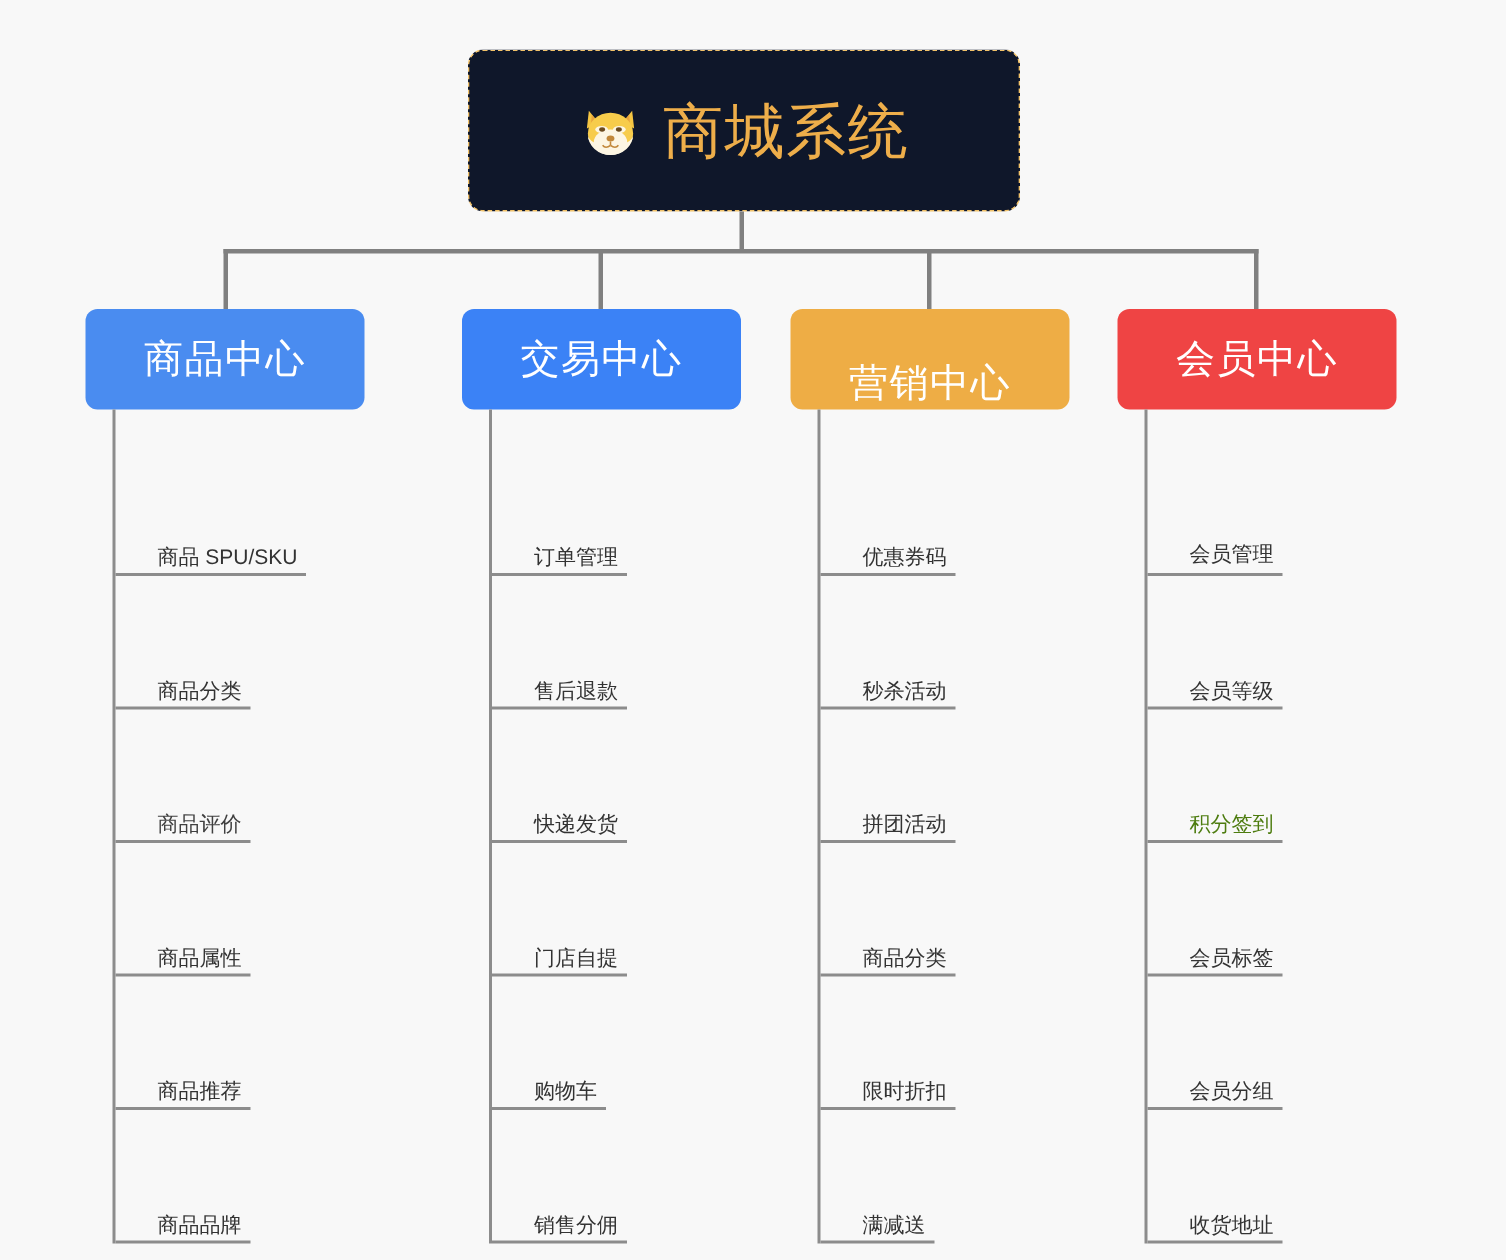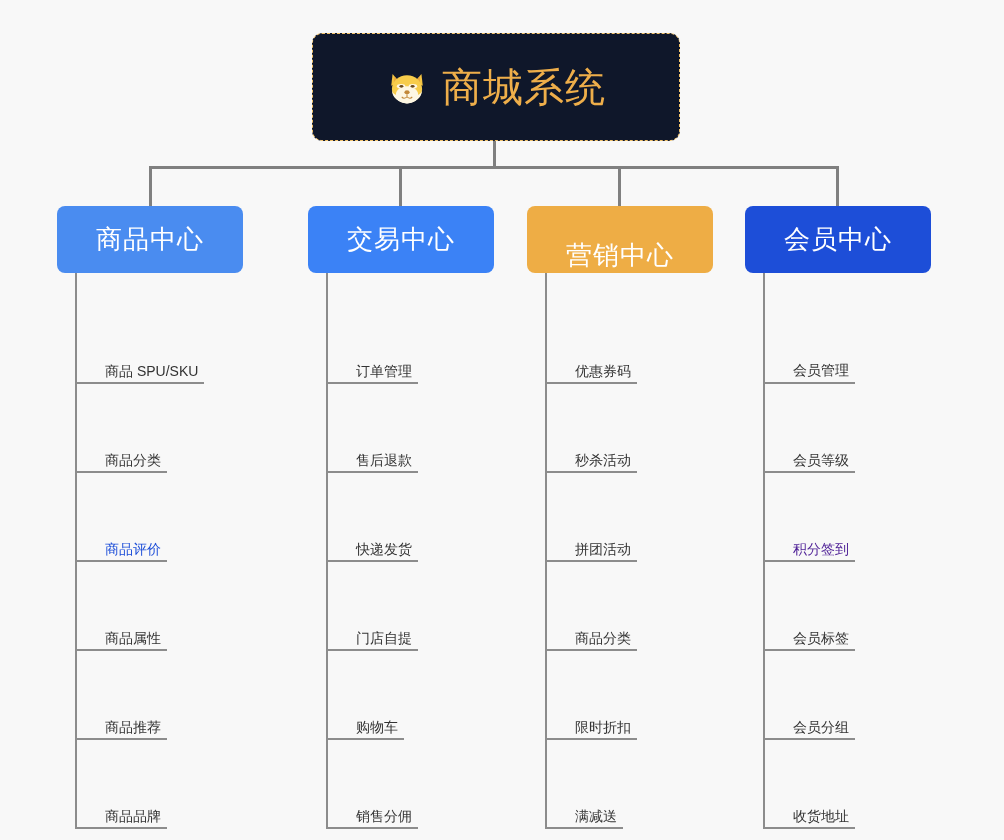--- a/index.html
+++ b/index.html
@@ -162,21 +162,21 @@
       <span>商品中心</span>
     </div>
     <div class="leaf-list" style="border-left-color: rgb(140, 140, 140);">
       <div class="leaf">
           <span class="leaf-label" style="border-bottom-color: rgb(140, 140, 140); color: rgb(51, 51, 51);">商品 SPU/SKU</span>
         </div>
       <div class="leaf">
           <span class="leaf-label" style="border-bottom-color: rgb(140, 140, 140); color: rgb(51, 51, 51);">商品分类</span>
         </div>
       <div class="leaf">
-          <span class="leaf-label" style="border-bottom-color: rgb(140, 140, 140); color: #1d4ed8;">商品评价</span>
+          <span class="leaf-label" style="border-bottom-color: rgb(140, 140, 140); color: #404040;">商品评价</span>
         </div>
       <div class="leaf">
           <span class="leaf-label" style="border-bottom-color: rgb(140, 140, 140); color: rgb(51, 51, 51);">商品属性</span>
         </div>
       <div class="leaf">
           <span class="leaf-label" style="border-bottom-color: rgb(140, 140, 140); color: rgb(51, 51, 51);">商品推荐</span>
         </div>
       <div class="leaf">
           <span class="leaf-label" style="border-bottom-color: rgb(140, 140, 140); color: rgb(51, 51, 51);">商品品牌</span>
         </div>
@@ -229,32 +229,32 @@
       <div class="leaf">
           <span class="leaf-label" style="border-bottom-color: rgb(140, 140, 140); color: rgb(51, 51, 51);">限时折扣</span>
         </div>
       <div class="leaf">
           <span class="leaf-label" style="border-bottom-color: rgb(140, 140, 140); color: rgb(51, 51, 51);">满减送</span>
         </div>
     </div>
   </div>
 
   <div class="column col-3">
-    <div class="cat-box" style="background-color: #1d4ed8;">
+    <div class="cat-box" style="background-color: #ef4444;">
       <span>会员中心</span>
     </div>
     <div class="leaf-list" style="border-left-color: rgb(140, 140, 140);">
       <div class="leaf">
           <span class="leaf-label" style="border-bottom-color: rgb(140, 140, 140); color: rgb(51, 51, 51); font-family: Liberation Mono, monospace;">会员管理</span>
         </div>
       <div class="leaf">
           <span class="leaf-label" style="border-bottom-color: rgb(140, 140, 140); color: rgb(51, 51, 51);">会员等级</span>
         </div>
       <div class="leaf">
-          <span class="leaf-label" style="border-bottom-color: rgb(140, 140, 140); color: #4c1d95;">积分签到</span>
+          <span class="leaf-label" style="border-bottom-color: rgb(140, 140, 140); color: #4d7c0f;">积分签到</span>
         </div>
       <div class="leaf">
           <span class="leaf-label" style="border-bottom-color: rgb(140, 140, 140); color: rgb(51, 51, 51);">会员标签</span>
         </div>
       <div class="leaf">
           <span class="leaf-label" style="border-bottom-color: rgb(140, 140, 140); color: rgb(51, 51, 51);">会员分组</span>
         </div>
       <div class="leaf">
           <span class="leaf-label" style="border-bottom-color: rgb(140, 140, 140); color: rgb(51, 51, 51);">收货地址</span>
         </div>

